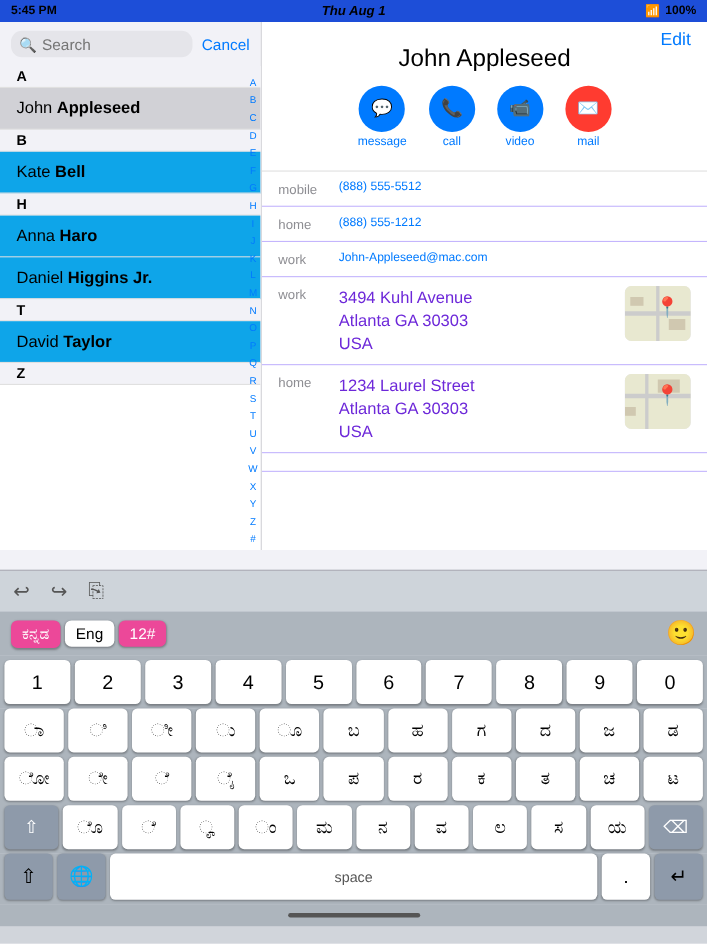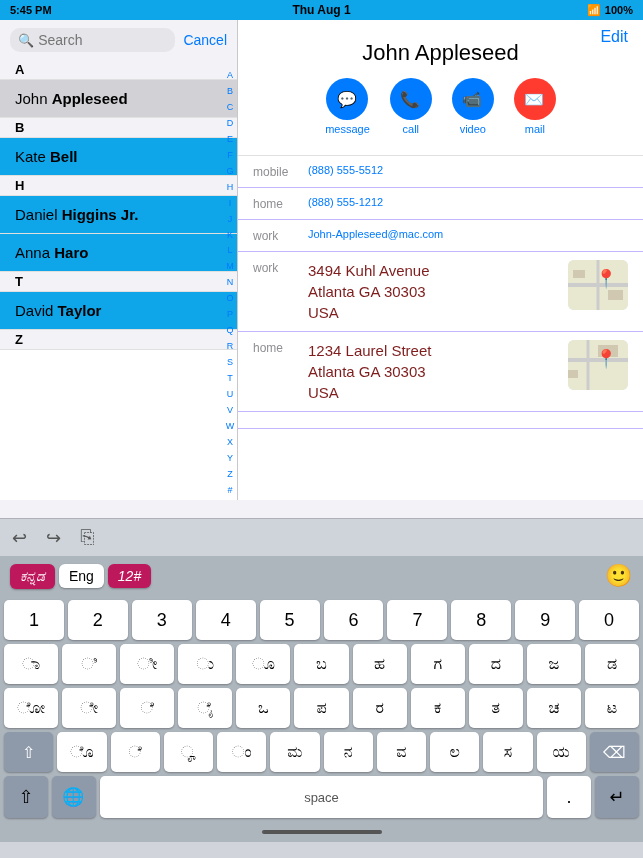--- a/index.html
+++ b/index.html
@@ -8,21 +8,21 @@
       height: 858px;
       font-family: -apple-system, 'Helvetica Neue', Arial, sans-serif;
       background: #f2f2f7;
       overflow: hidden;
       position: relative;
     }
 
     
     #status-bar {
       height: 20px;
-      background: #0ea5e9;
+      background: #1d4ed8;
       display: flex;
       align-items: center;
       justify-content: space-between;
       padding: 0 10px;
       font-size: 11px;
       font-weight: 600;
       position: relative;
       z-index: 10;
     }
     #status-bar .icons { display: flex; align-items: center; gap: 4px; font-size: 11px; }
@@ -213,21 +213,21 @@
       color: #000;
       flex: 1;
     }
 
     .field-value.link {
       color: #007aff;
     }
 
     .field-value.address {
       font-size: 15px;
-      color: #7f1d1d;
+      color: #6d28d9;
       flex: 1;
       line-height: 1.4;
     }
 
     .map-thumb {
       width: 60px;
       height: 50px;
       background: #e5e5ea;
       border-radius: 6px;
       margin-left: 10px;
@@ -296,23 +296,22 @@
       font-weight: 500;
       cursor: pointer;
       box-shadow: 0 1px 2px rgba(0,0,0,0.3);
     }
 
     .lang-btn.active {
       background: #fff;
     }
 
     .lang-btn.inactive {
-      background: #be185d;
+      background: #ec4899;
       color: #fff;
-      font-style: italic;
     }
 
     #emoji-btn-right {
       margin-left: auto;
       background: none;
       border: none;
       font-size: 22px;
       cursor: pointer;
     }
 
@@ -468,21 +467,21 @@
       color: #007aff;
       z-index: 5;
       padding: 2px 0;
     }
   </style>
 </head>
 <body>
 
 <div id="status-bar">
   <span>5:45 PM</span>
-  <span style="position:absolute;left:50%;transform:translateX(-50%);font-size:12px;">Thu Aug 1</span>
+  <span style="position:absolute;left:50%;transform:translateX(-50%);font-size:12px;font-style:italic;">Thu Aug 1</span>
   <div class="icons">
     <span>📶</span>
     <span>100%</span>
   </div>
 </div>
 
 <div id="app-container">
 
   <div id="contacts-panel">
 
@@ -501,24 +500,24 @@
         John <span class="last-name">Appleseed</span>
       </div>
 
       <div class="section-header">B</div>
       <div class="contact-item">
         Kate <span class="last-name">Bell</span>
       </div>
 
       <div class="section-header">H</div>
       <div class="contact-item">
+        Anna <span class="last-name">Haro</span>
+      </div>
+      <div class="contact-item">
         Daniel <span class="last-name">Higgins Jr.</span>
-      </div>
-      <div class="contact-item">
-        Anna <span class="last-name">Haro</span>
       </div>
 
       <div class="section-header">T</div>
       <div class="contact-item">
         David <span class="last-name">Taylor</span>
       </div>
 
       <div class="section-header">Z</div>
     </div>
 

